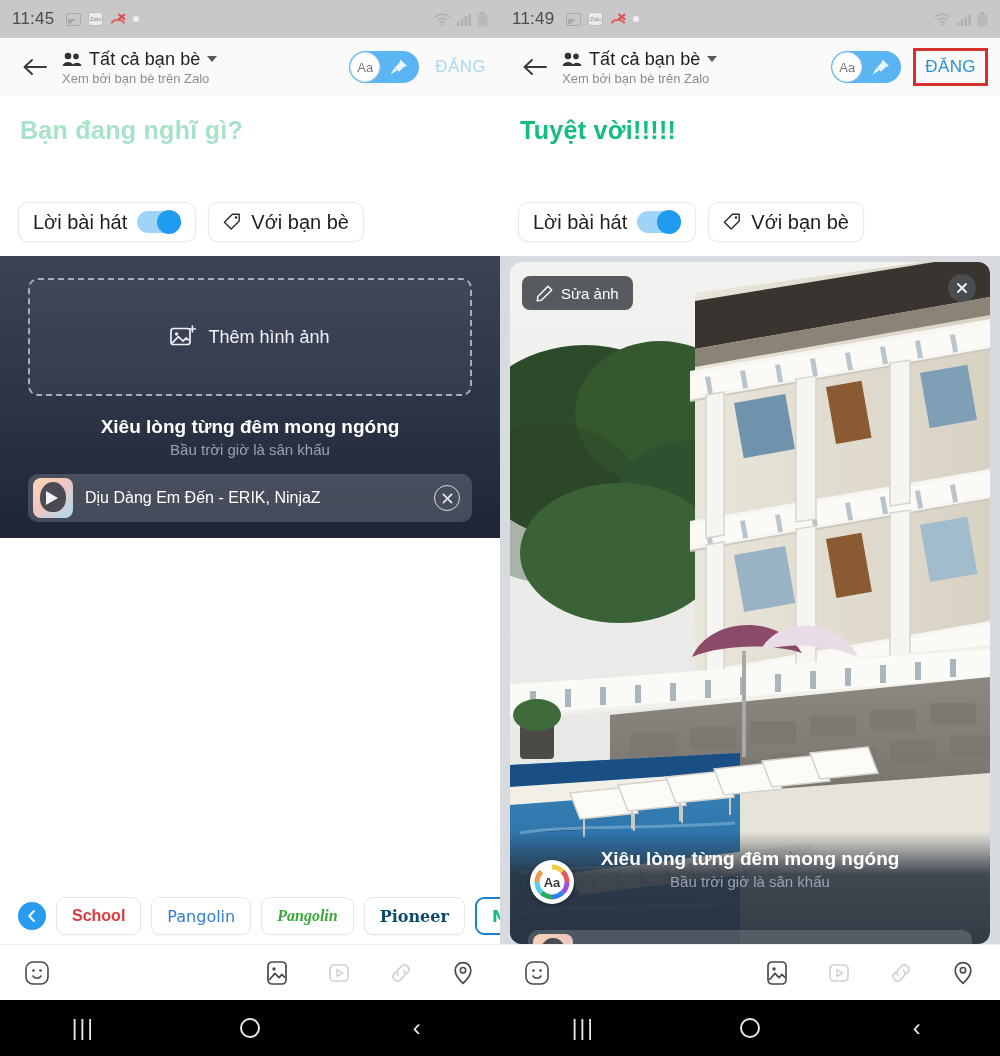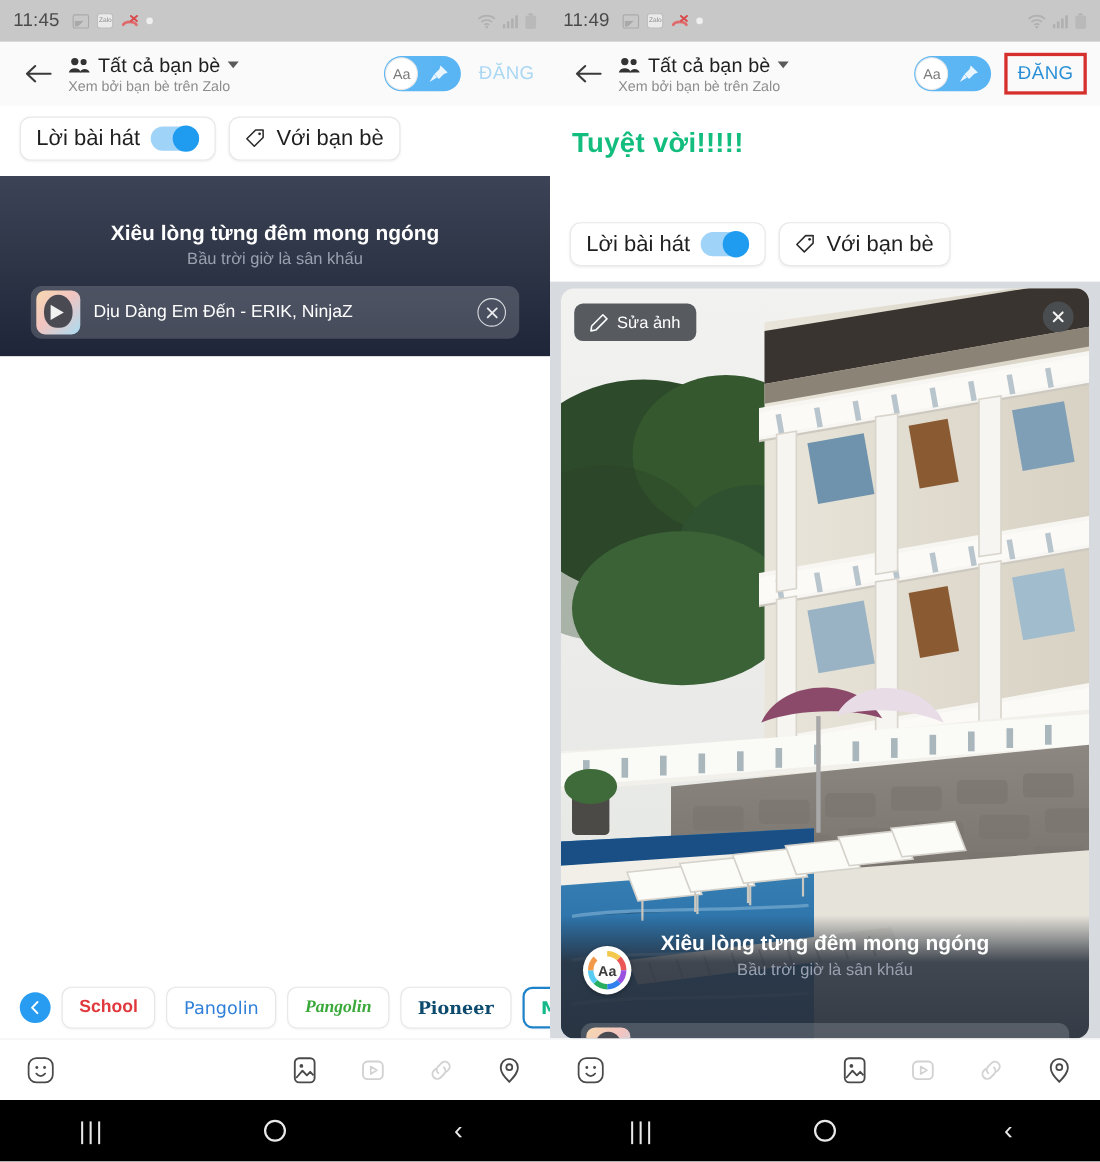--- a/index.html
+++ b/index.html
@@ -245,36 +245,48 @@
           <svg class="aa-pin" width="20" height="18" viewBox="0 0 20 18">
               <path d="M11.5 1.5 L18 8 L14.6 9.2 L10 13.8 L5.8 9.6 L10.4 5 Z" fill="#eaf6ff"></path>
               <path d="M5.6 9.8 L1.5 16.5 L8.2 12.4 Z" fill="#eaf6ff"></path>
             </svg>
         </div>
         <div class="post-btn post-inactive">ĐĂNG</div>
       </div>
     </div>
 
     <div class="body">
+      <div class="caption-area">
+        <div class="caption-placeholder">Bạn đang nghĩ gì?</div>
+      </div>
 
       <div class="chips-row">
         <div class="chip">
           <span>Lời bài hát</span>
           <span class="switch"></span>
         </div>
         <div class="chip">
           <svg width="18" height="18" viewBox="0 0 18 18">
               <path d="M9.4 1.2 H16.2 V8 L8.2 16 L1.4 9.2 Z" stroke="#2a2a2a" stroke-width="1.4" fill="none" stroke-linejoin="round"></path>
               <circle cx="13" cy="4.6" r="1.25" fill="#2a2a2a"></circle>
             </svg>
           <span>Với bạn bè</span>
         </div>
       </div>
 
       <div class="dark-pane">
+        <div class="add-photo">
+          <svg width="26" height="24" viewBox="0 0 26 24">
+            <rect x="1" y="3.5" width="19" height="16" rx="2.6" stroke="#eef0f4" stroke-width="1.7" fill="none"></rect>
+            <circle cx="6.6" cy="9" r="1.7" fill="#eef0f4"></circle>
+            <path d="M2.3 17.8 L8.4 11.6 L13 16 L16.4 13 L19 15.5" stroke="#eef0f4" stroke-width="1.7" fill="none" stroke-linejoin="round"></path>
+            <path d="M22.4 1 V7 M19.4 4 H25.4" stroke="#eef0f4" stroke-width="1.6" stroke-linecap="round"></path>
+          </svg>
+          <span class="add-photo-label">Thêm hình ảnh</span>
+        </div>
         <div class="lyric-block">
           <div class="lyric-main">Xiêu lòng từng đêm mong ngóng</div>
           <div class="lyric-sub">Bầu trời giờ là sân khấu</div>
         </div>
         <div class="song-chip">
           <span class="song-art">
               <span class="play"></span>
             </span>
           <span class="song-title">Dịu Dàng Em Đến - ERIK, NinjaZ</span>
           <span class="song-x">

